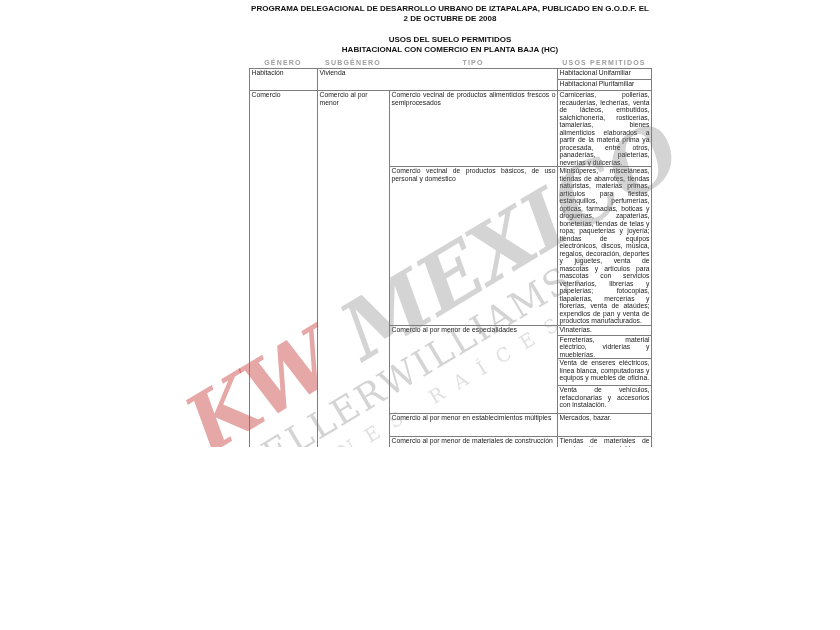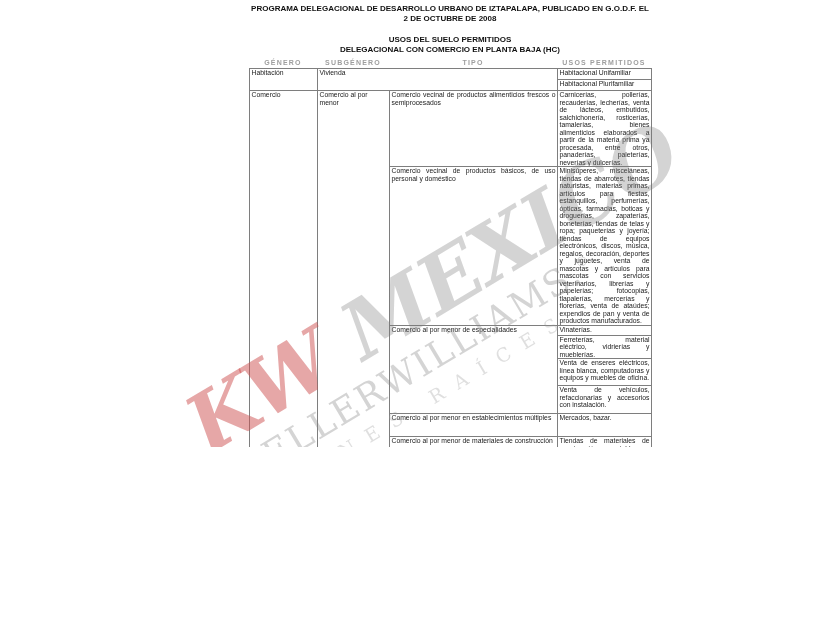--- a/index.html
+++ b/index.html
@@ -37,21 +37,21 @@
         transform:translateX(-70px);margin-top:4px;}
 </style>
 </head>
 <body>
 
 <div class="page">
   <div class="content">
 
     <div class="title">PROGRAMA DELEGACIONAL DE DESARROLLO URBANO DE IZTAPALAPA, PUBLICADO EN G.O.D.F. EL 2 DE OCTUBRE DE 2008</div>
     <div class="title gap">USOS DEL SUELO PERMITIDOS</div>
-    <div class="title">DELEGACIONAL CON COMERCIO EN PLANTA BAJA (HC)</div>
+    <div class="title">HABITACIONAL CON COMERCIO EN PLANTA BAJA (HC)</div>
 
     <div class="col-headers">
       <span class="ch1">GÉNERO</span>
       <span class="ch2">SUBGÉNERO</span>
       <span class="ch3">TIPO</span>
       <span class="ch4">USOS PERMITIDOS</span>
     </div>
 
     <table class="uses">
       <colgroup>

